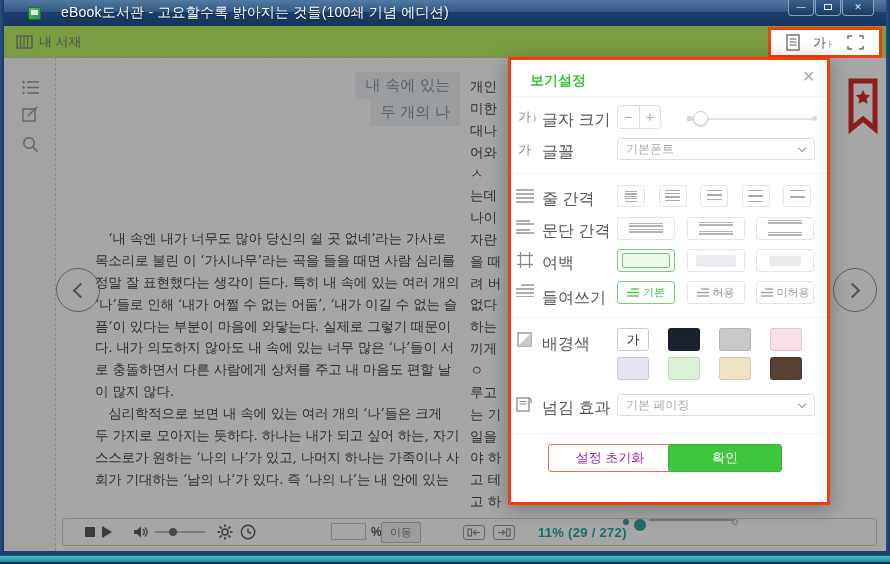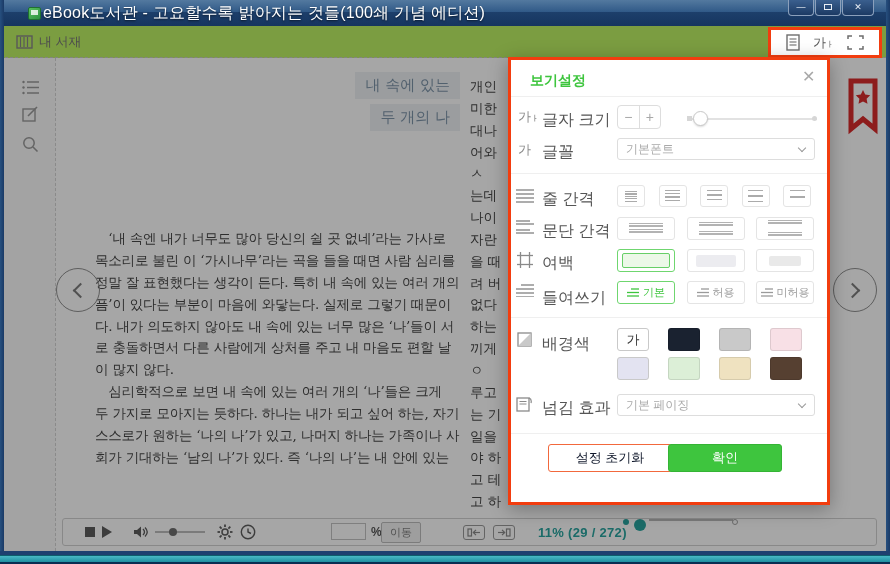--- a/index.html
+++ b/index.html
@@ -15,40 +15,40 @@
   .taskbar { position:absolute; left:0; right:0; top:555px; height:7px; z-index:30;
     background:linear-gradient(180deg,#49b9c6,#1f8fa0); border-top:1px solid #0d5f6d; }
   .taskbar-bottom { position:absolute; left:0; right:0; top:562px; height:2px; background:#0a2d52; z-index:30; }
 
   
   .titlebar { position:absolute; left:0; right:0; top:0; height:26px; z-index:25;
     background:linear-gradient(180deg,#53799f 0%,#315a88 45%,#1d3f6b 46%,#16355f 100%); display:flex; align-items:center; }
   .app-icon { width:13px; height:13px; margin-left:28px; border-radius:2px;
     background:linear-gradient(135deg,#58c05f,#2e9340); border:1px solid #1f7030; position:relative; }
   .app-icon::after { content:""; position:absolute; left:2px; top:2px; width:7px; height:5px; background:rgba(255,255,255,.8); }
-  .title-text { color:#fff; font-size:16px; margin-left:2px; text-shadow:0 1px 2px rgba(0,0,0,.6); letter-spacing:.2px;text-align:center; }
+  .title-text { color:#fff; font-size:14px; margin-left:20px; text-shadow:0 1px 2px rgba(0,0,0,.6); letter-spacing:.2px;text-align:center; }
   .win-btns { position:absolute; right:16px; top:0; display:flex; gap:1px; }
   .win-btn { width:26px; height:16px; border:1px solid #8ba0bc; border-top:none; border-radius:0 0 4px 4px;
     background:linear-gradient(180deg,#3a5f8e,#1c3a64); color:#e8eef5; font-size:9px; line-height:14px; text-align:center; }
   .win-btn.close { width:32px; }
   .maxi-glyph { display:inline-block; width:8px; height:6px; border:1px solid #e8eef5; margin-top:4px; }
 
   
   .toolbar { position:absolute; left:0; right:4px; top:26px; height:32px; background:#bef264;
     border-bottom:1px dashed #c9c9c9; z-index:1; }
   .mylib { position:absolute; left:16px; top:7px; display:flex; align-items:center; gap:6px; color:#777; font-size:13px; }
 
   
   .sidebar { position:absolute; left:4px; top:58px; bottom:13px; width:52px; background:#fbfbfb;
     border-right:1px dashed #d5d5d5; z-index:1; }
   .side-ic { position:absolute; left:18px; }
 
   
   .page { position:absolute; left:56px; right:4px; top:58px; bottom:13px; background:#ffffff; z-index:1; }
-  .chapter { position:absolute; left:0; top:14px; width:404px; display:flex; flex-direction:column; align-items:flex-end; gap:5px; }
+  .chapter { position:absolute; left:0; top:14px; width:404px; display:flex; flex-direction:column; align-items:flex-end; }
   .chapter .blk { background:#eef2f5; color:#7f95aa; font-size:15px; padding:4px 10px;
     font-family:"DejaVu Serif","Liberation Serif",serif; }
   .body-lines { position:absolute; left:39px; top:170px; font-family:"DejaVu Serif","Liberation Serif",serif;
     font-size:13.5px; color:#474747; }
   .body-lines div { height:21.9px; line-height:21.9px; white-space:nowrap; letter-spacing:-0.2px; }
   .frag-lines { position:absolute; left:414px; top:18px; font-family:"DejaVu Serif","Liberation Serif",serif;
     font-size:13.5px; color:#474747; }
   .frag-lines div { height:21.85px; line-height:21.85px; white-space:nowrap; }
 
   .nav-circle { position:absolute; width:44px; height:44px; border:1px solid #909090; border-radius:50%;
@@ -134,21 +134,21 @@
   .ind-label { font-size:11px; color:#9a9a9a; }
   .wide-btn.selected .ind-label { color:#3ec53e; }
   .ind-ic line { stroke:#9a9a9a; }
   .wide-btn.selected .ind-ic line { stroke:#3ec53e; }
   .swatch-row { position:absolute; display:flex; gap:19px; }
   .swatch { width:32px; height:23px; border-radius:3px; border:1px solid rgba(0,0,0,.10);
     display:flex; align-items:center; justify-content:center; font-size:13px; color:#333; }
   .swatch:first-child { border:1px solid #c9c9c9; }
   .panel-btn { position:absolute; top:384px; height:28px; border-radius:3px; font-size:13px;
     display:flex; align-items:center; justify-content:center; }
-  .btn-reset { left:37px; width:124px; background:#fff; border:1px solid #f2683c; color:#0f172a; }
+  .btn-reset { left:37px; width:124px; background:#fff; border:1px solid #f2683c; color:#a21caf; }
   .btn-ok { left:157px; width:114px; background:#3ec53e; border:1px solid #35b435; color:#fff; }
 </style>
 </head>
 <body>
 
 <div id="window">
 
   <div class="titlebar">
     <div class="app-icon"></div>
     <div class="title-text">eBook도서관  -  고요할수록 밝아지는 것들(100쇄 기념 에디션)</div>
@@ -193,20 +193,21 @@
   <div class="page">
     <div class="chapter">
         <div class="blk">내 속에 있는</div>
         <div class="blk">두 개의 나</div>
       </div>
 
     <div class="body-lines">
         <div>　‘내 속엔 내가 너무도 많아 당신의 쉴 곳 없네’라는 가사로</div>
         <div>목소리로 불린 이 ‘가시나무’라는 곡을 들을 때면 사람 심리를</div>
         <div>정말 잘 표현했다는 생각이 든다. 특히 내 속에 있는 여러 개의</div>
+        <div>‘나’들로 인해 ‘내가 어쩔 수 없는 어둠’, ‘내가 이길 수 없는 슬</div>
         <div>픔’이 있다는 부분이 마음에 와닿는다. 실제로 그렇기 때문이</div>
         <div>다. 내가 의도하지 않아도 내 속에 있는 너무 많은 ‘나’들이 서</div>
         <div>로 충돌하면서 다른 사람에게 상처를 주고 내 마음도 편할 날</div>
         <div>이 많지 않다.</div>
         <div>　심리학적으로 보면 내 속에 있는 여러 개의 ‘나’들은 크게</div>
         <div>두 가지로 모아지는 듯하다. 하나는 내가 되고 싶어 하는, 자기</div>
         <div>스스로가 원하는 ‘나의 나’가 있고, 나머지 하나는 가족이나 사</div>
         <div>회가 기대하는 ‘남의 나’가 있다. 즉 ‘나의 나’는 내 안에 있는</div>
       </div>
 

